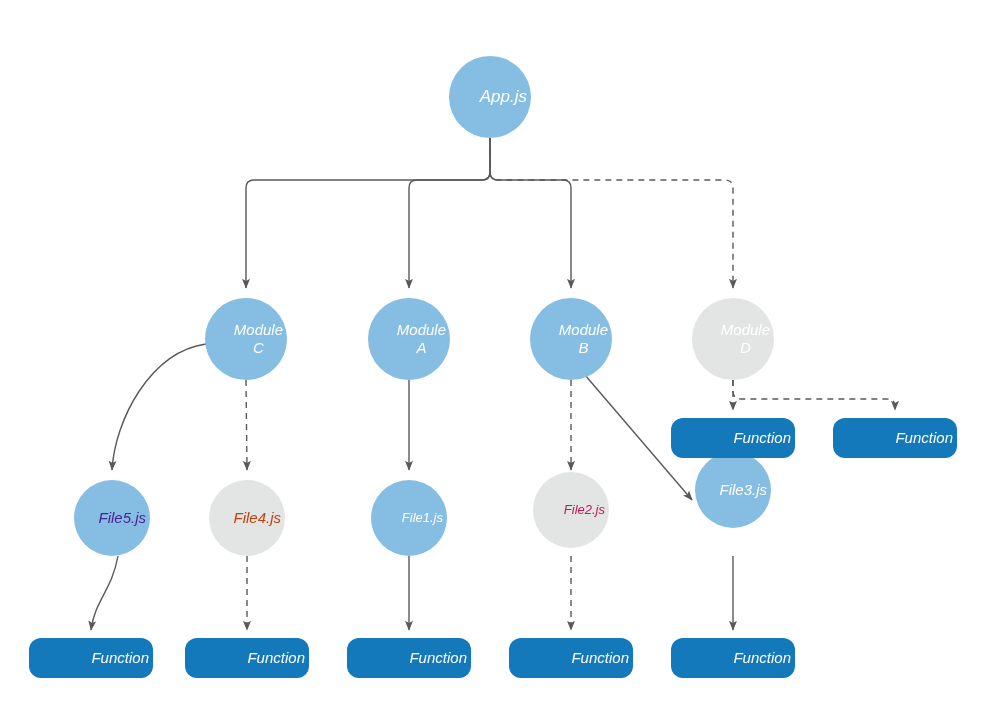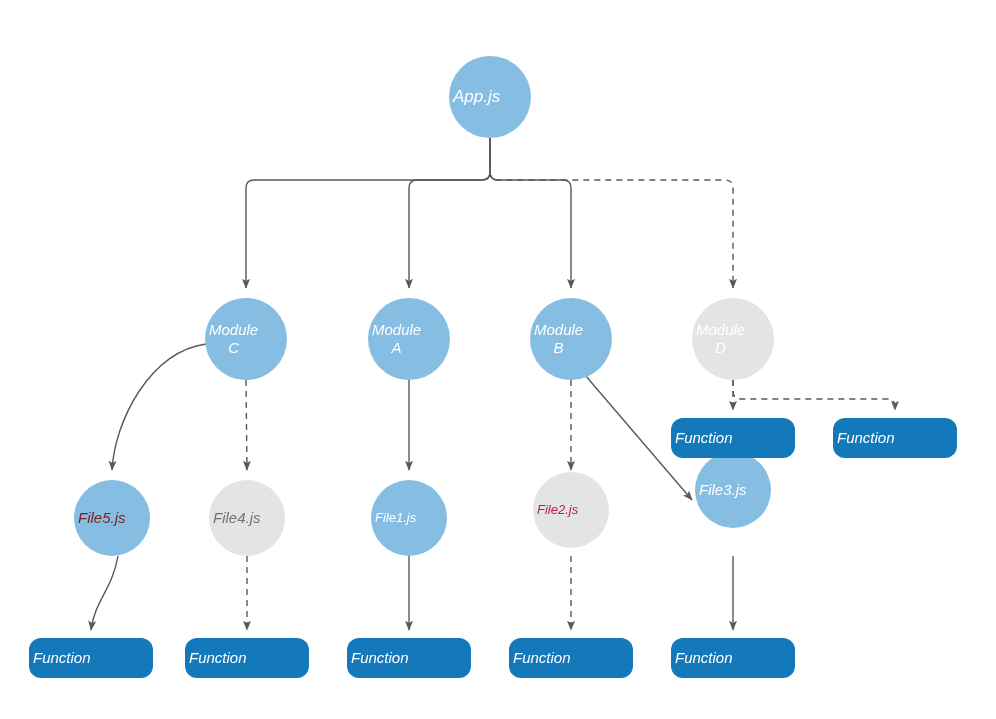--- a/index.html
+++ b/index.html
@@ -22,21 +22,21 @@
     left: 0;
     top: 0;
     width: 996px;
     height: 719px;
   }
   .node {
     position: absolute;
     box-sizing: border-box;
     display: flex;
     align-items: center;
-    justify-content: flex-start;
+    justify-content: flex-end;
     text-align: center;
     color: #ffffff;
     font-style: italic;
     line-height: 1.18;
     user-select: none;
   }
   .node.circle {
     border-radius: 50%;
   }
   .node.box {
@@ -88,24 +88,24 @@
 A</span>
       </div>
       <div class="node circle" style="left: 530px; top: 298px; width: 82px; height: 82px; font-size: 15px; background: rgb(133, 189, 227); color: rgb(255, 255, 255);">
         <span class="node-label">Module
 B</span>
       </div>
       <div class="node circle" style="left: 692px; top: 298px; width: 82px; height: 82px; font-size: 15px; background: rgb(227, 228, 228); color: rgb(255, 255, 255);">
         <span class="node-label">Module
 D</span>
       </div>
-      <div class="node circle" style="left: 74px; top: 480px; width: 76px; height: 76px; font-size: 15px; background: rgb(133, 189, 227); color: #7f1d1d;">
+      <div class="node circle" style="left: 74px; top: 480px; width: 76px; height: 76px; font-size: 15px; background: rgb(133, 189, 227); color: #4c1d95;">
         <span class="node-label">File5.js</span>
       </div>
-      <div class="node circle" style="left: 209px; top: 480px; width: 76px; height: 76px; font-size: 15px; background: rgb(227, 228, 228); color: #737373;">
+      <div class="node circle" style="left: 209px; top: 480px; width: 76px; height: 76px; font-size: 15px; background: rgb(227, 228, 228); color: #c2410c;">
         <span class="node-label">File4.js</span>
       </div>
       <div class="node circle" style="left: 371px; top: 480px; width: 76px; height: 76px; font-size: 13px; background: rgb(133, 189, 227); color: rgb(255, 255, 255);">
         <span class="node-label">File1.js</span>
       </div>
       <div class="node circle" style="left: 533px; top: 472px; width: 76px; height: 76px; font-size: 13px; background: rgb(227, 228, 228); color: #be185d;">
         <span class="node-label">File2.js</span>
       </div>
       <div class="node circle" style="left: 695px; top: 452px; width: 76px; height: 76px; font-size: 15px; background: rgb(133, 189, 227); color: rgb(255, 255, 255);">
         <span class="node-label">File3.js</span>

